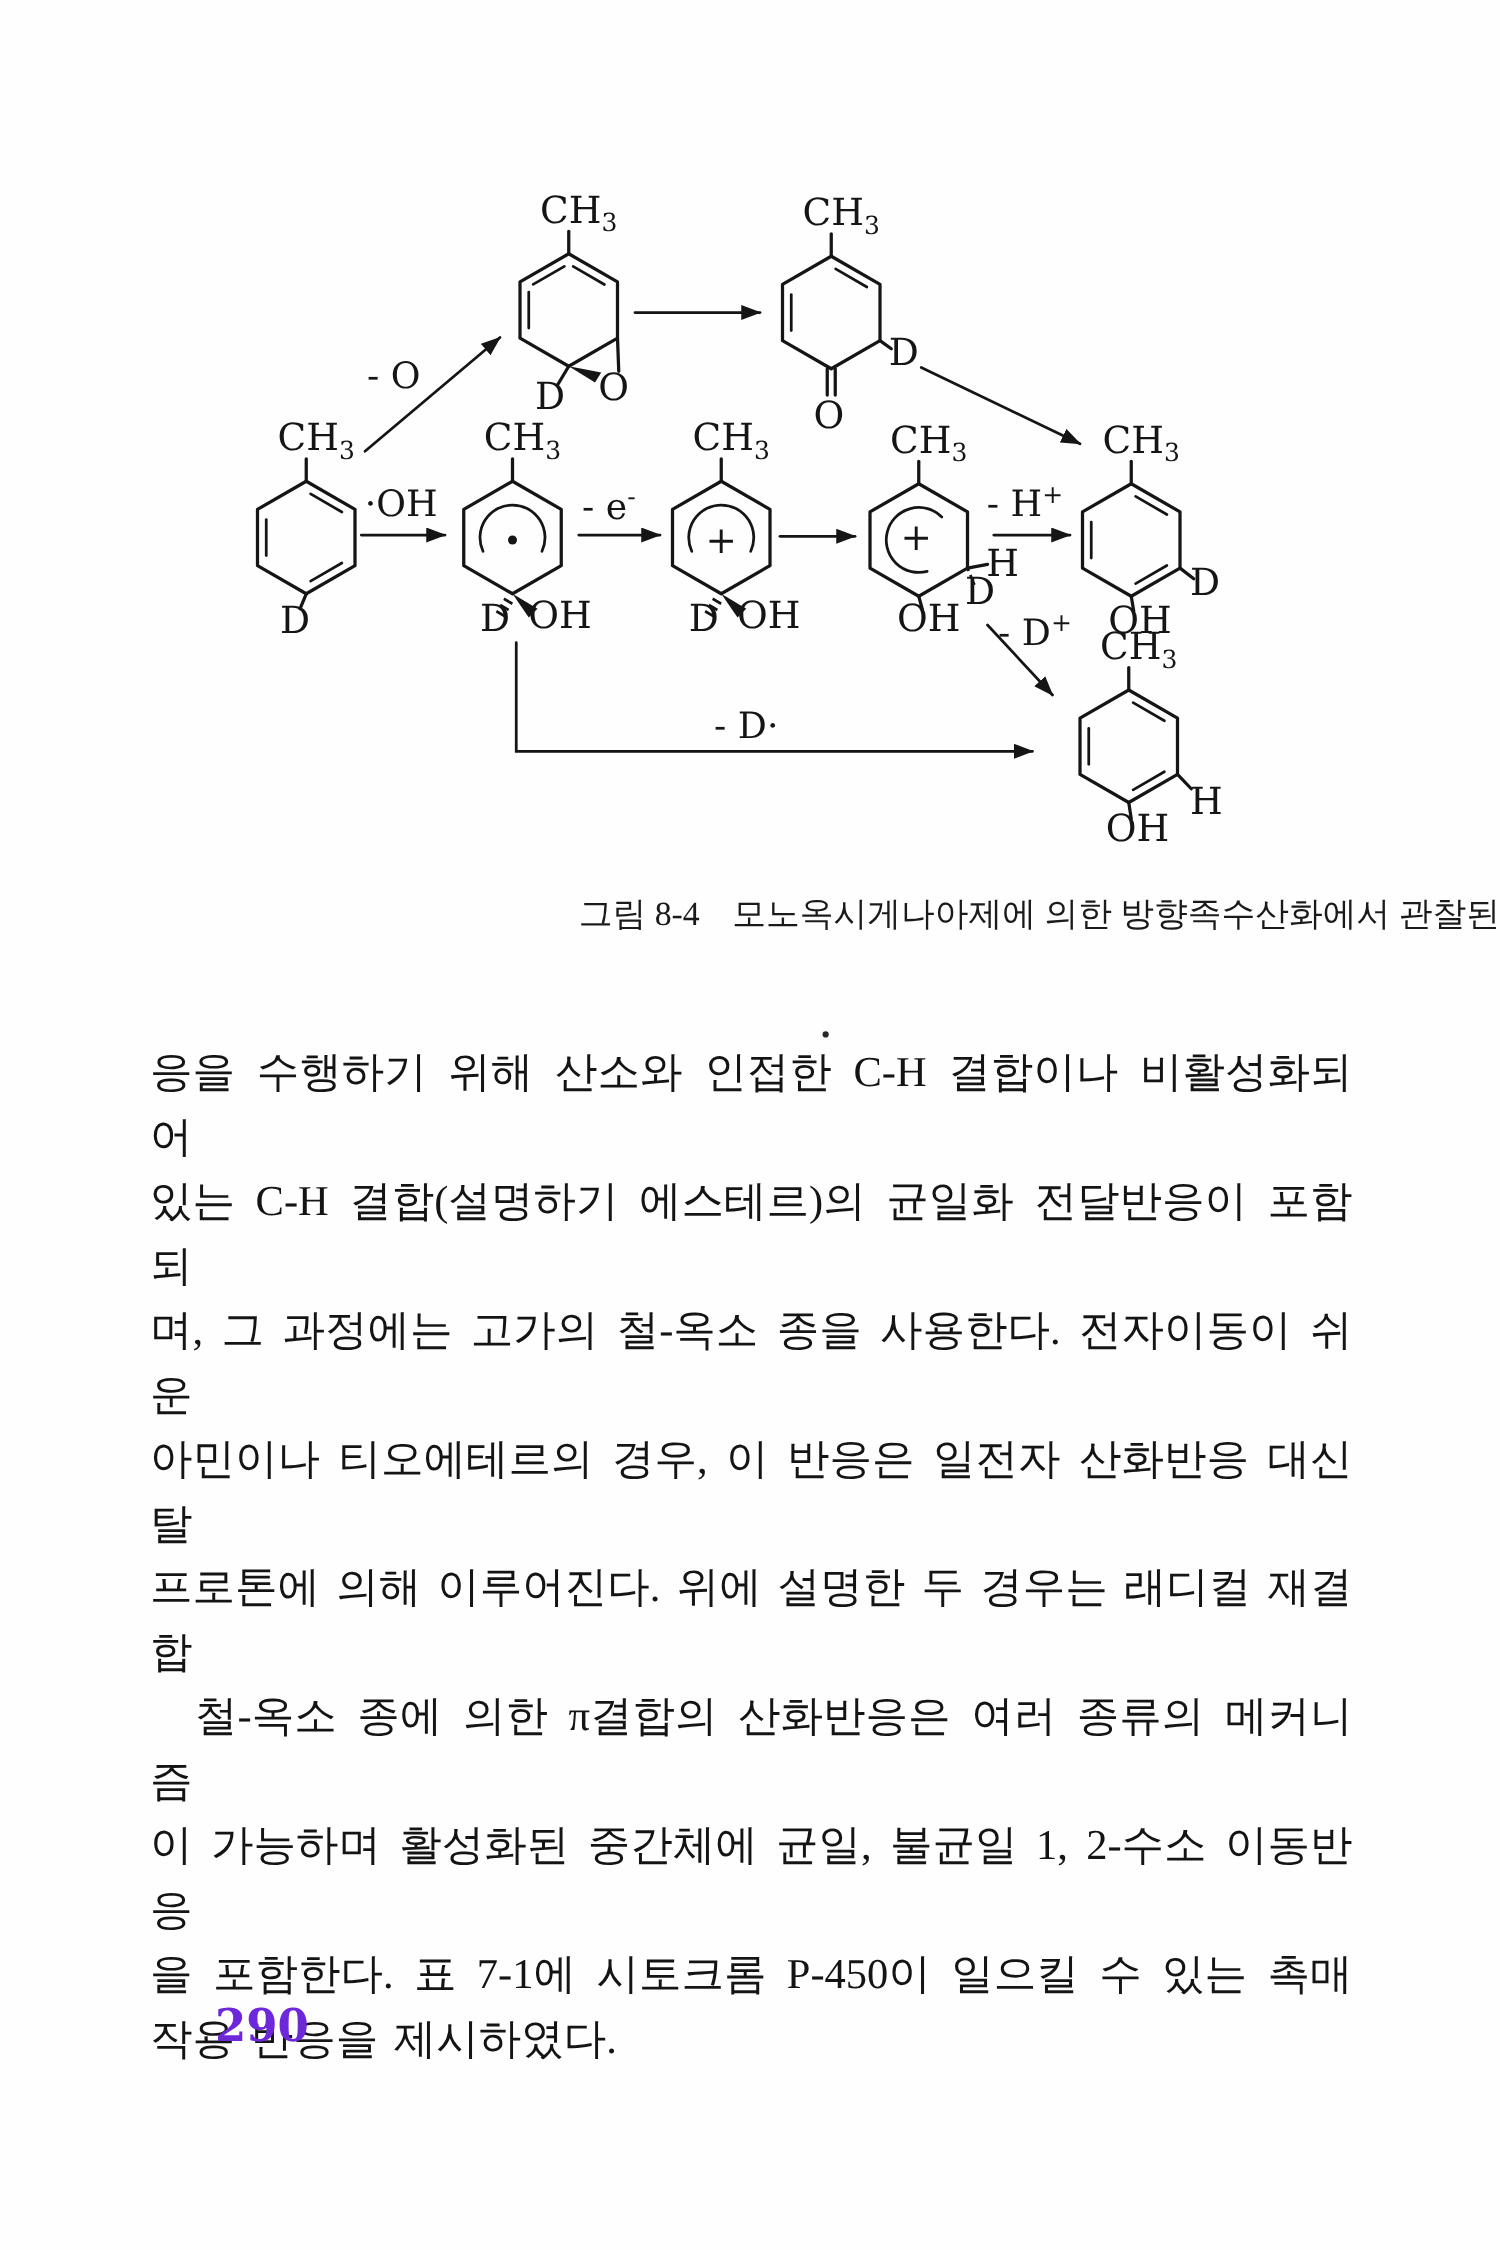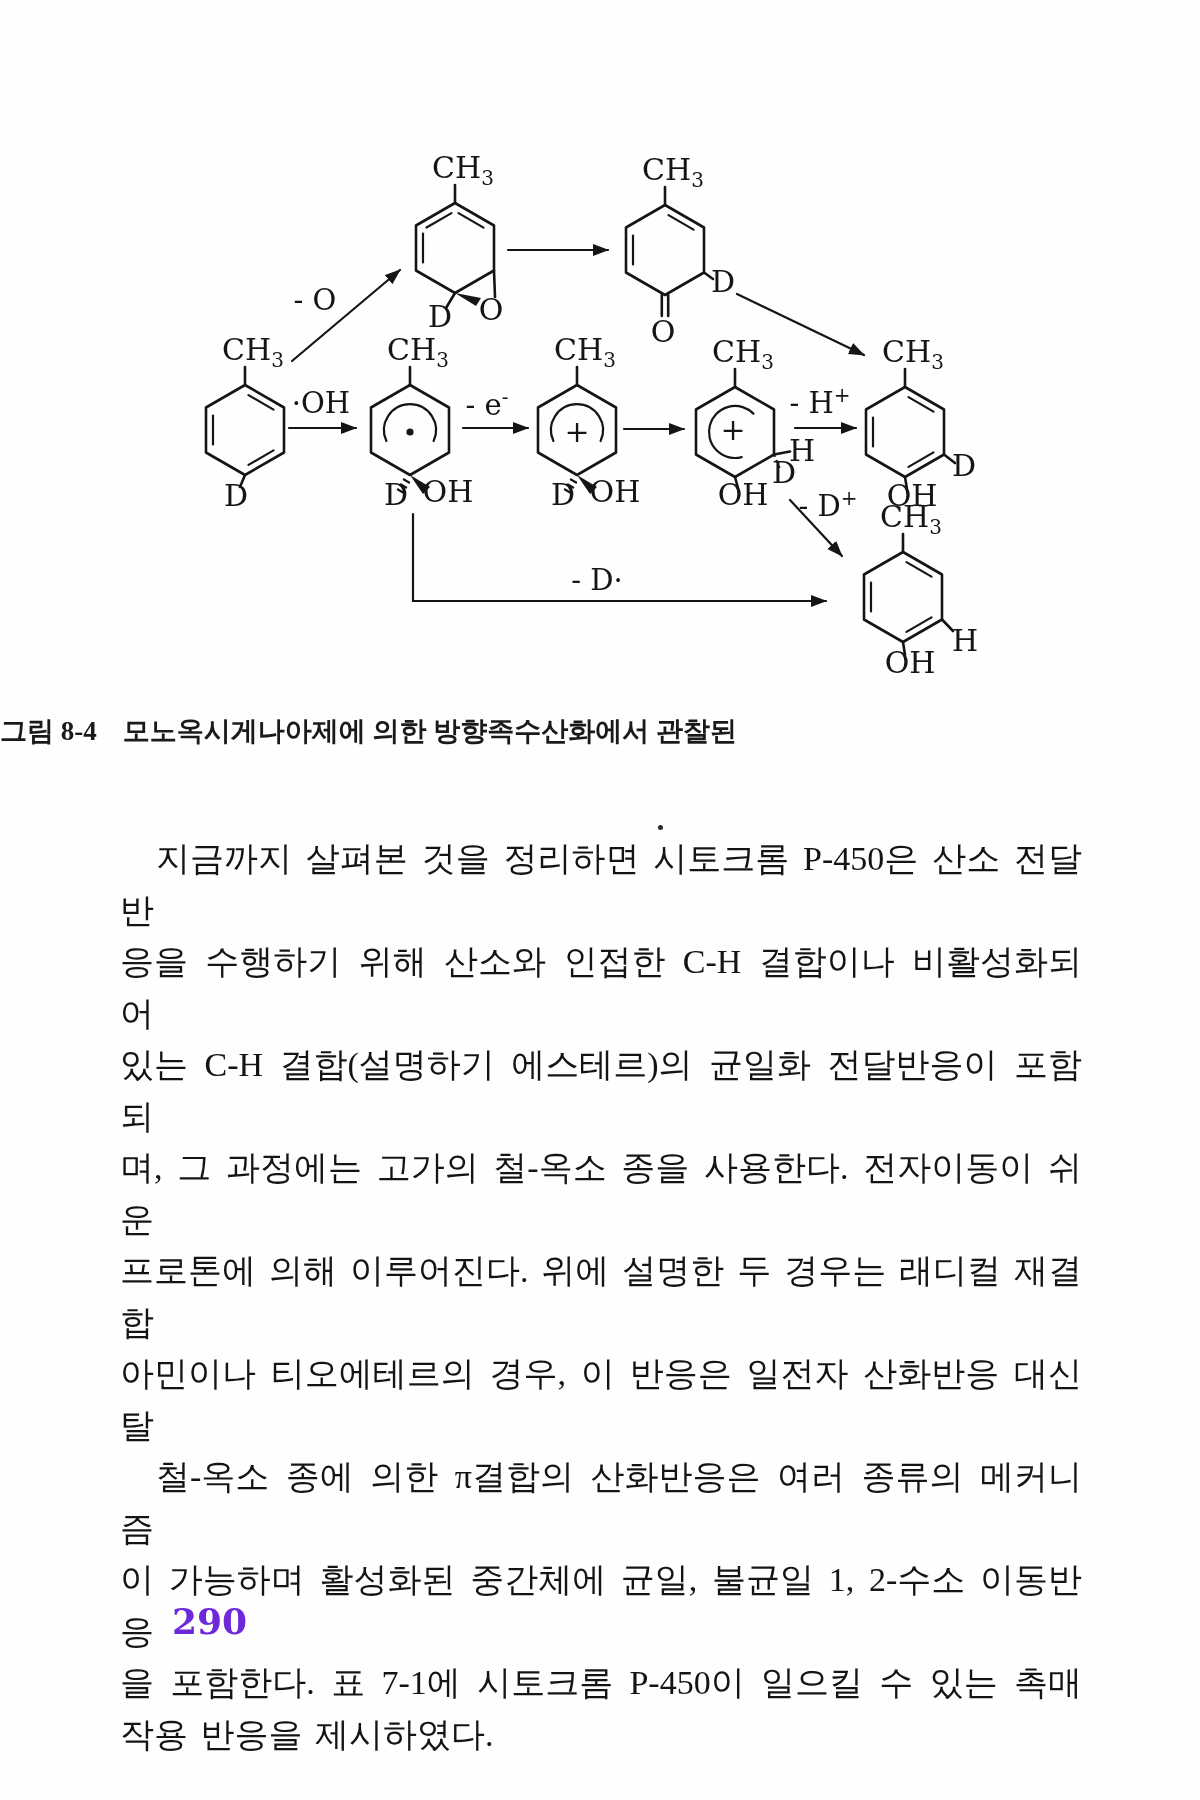--- a/index.html
+++ b/index.html
@@ -15,22 +15,22 @@
   svg .dotted{stroke:#151515; stroke-width:2.2; fill:none; stroke-dasharray:2.5 3.5;}
   svg .wdg{fill:#151515; stroke:none;}
   svg .fil{fill:#151515; stroke:none;}
   svg text{fill:#151515; stroke:none; font-family:"DejaVu Serif","Liberation Serif",serif;}
   svg .atom{font-size:30px;}
   svg .sub{font-size:20px;}
   svg .sup{font-size:20px;}
   svg .albl{font-size:29px;}
   svg .plus{font-size:30px;}
   
-  .caption{position:absolute; left:0; top:712px; width:1200px; text-align:left;
-           font-size:27px; line-height:39px; color:#1a1a1a;font-weight:bold;}
+  .caption{position:absolute; left:0; top:712px; width:1200px; text-align:right;
+           font-size:27px; line-height:39px; color:#1a1a1a;}
   .caption .cap-label{margin-right:26px;}
   
   .body-text{position:absolute; left:120px; top:833px; width:962px;
              font-size:34px; line-height:51.5px; color:#141414; word-spacing:4px;}
   .body-text .bline{display:block; text-align:justify;}
   .body-text .full{text-align-last:justify;}
   .body-text .indent{text-indent:36px;}
   .stray-dot{position:absolute; left:658px; top:825px; width:5px; height:5px;
              border-radius:50%; background:#2a2a2a;}
   
@@ -180,26 +180,25 @@
   </svg>
   </div>
 
   <div class="caption">
     <div><span class="cap-label">그림 8-4</span><span>모노옥시게나아제에 의한 방향족수산화에서 관찰된</span></div>
   </div>
 
   <div class="stray-dot"></div>
 
   <div class="body-text">
-    <span class="bline full indent">지금까지 살펴본 것을 정리하면 시토크롬 P-450은 산소 전달반</span>
     <span class="bline full">응을 수행하기 위해 산소와 인접한 C-H 결합이나 비활성화되어</span>
     <span class="bline full">있는 C-H 결합(설명하기 에스테르)의 균일화 전달반응이 포함되</span>
     <span class="bline full">며, 그 과정에는 고가의 철-옥소 종을 사용한다. 전자이동이 쉬운</span>
+    <span class="bline full">아민이나 티오에테르의 경우, 이 반응은 일전자 산화반응 대신 탈</span>
     <span class="bline full">프로톤에 의해 이루어진다. 위에 설명한 두 경우는 래디컬 재결합</span>
-    <span class="bline full">아민이나 티오에테르의 경우, 이 반응은 일전자 산화반응 대신 탈</span>
     <span class="bline full indent">철-옥소 종에 의한 π결합의 산화반응은 여러 종류의 메커니즘</span>
     <span class="bline full">이 가능하며 활성화된 중간체에 균일, 불균일 1, 2-수소 이동반응</span>
     <span class="bline full">을 포함한다. 표 7-1에 시토크롬 P-450이 일으킬 수 있는 촉매</span>
     <span class="bline">작용 반응을 제시하였다.</span>
   </div>
 
   <div class="page-number">290</div>
 
 </div>
 

